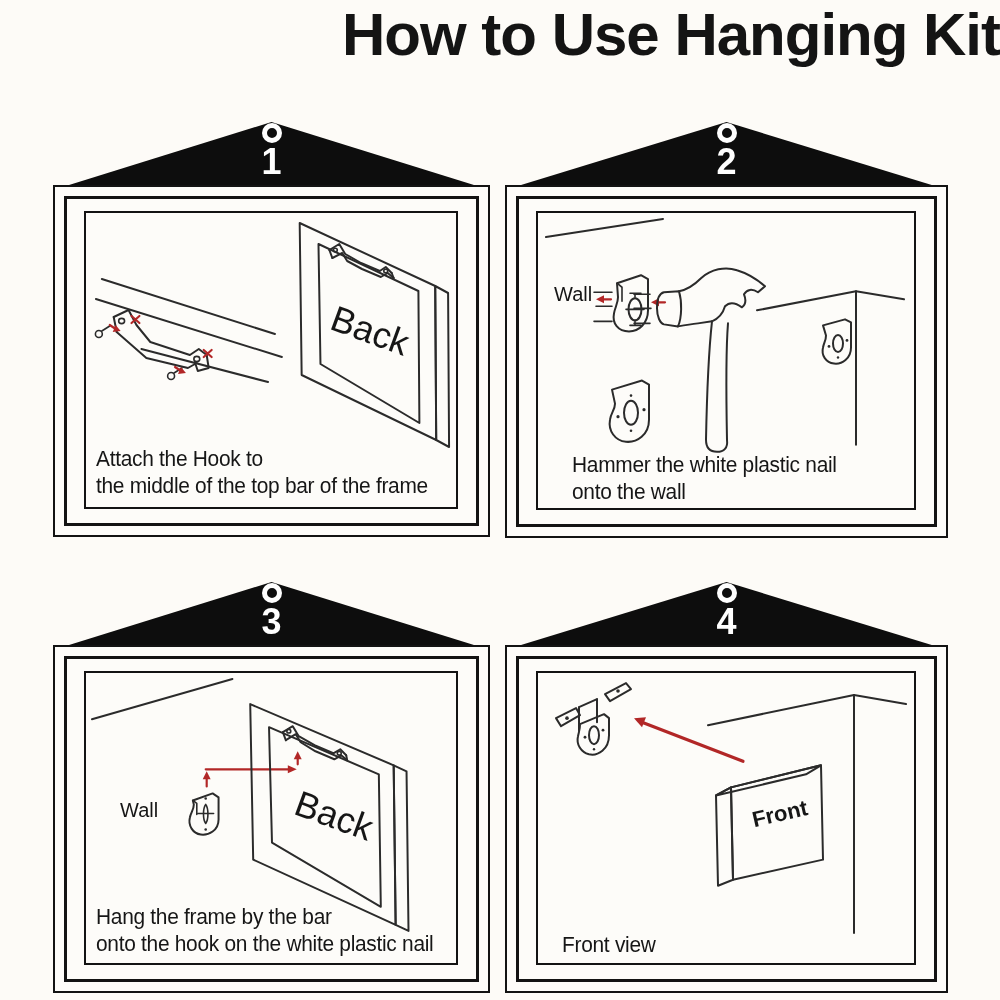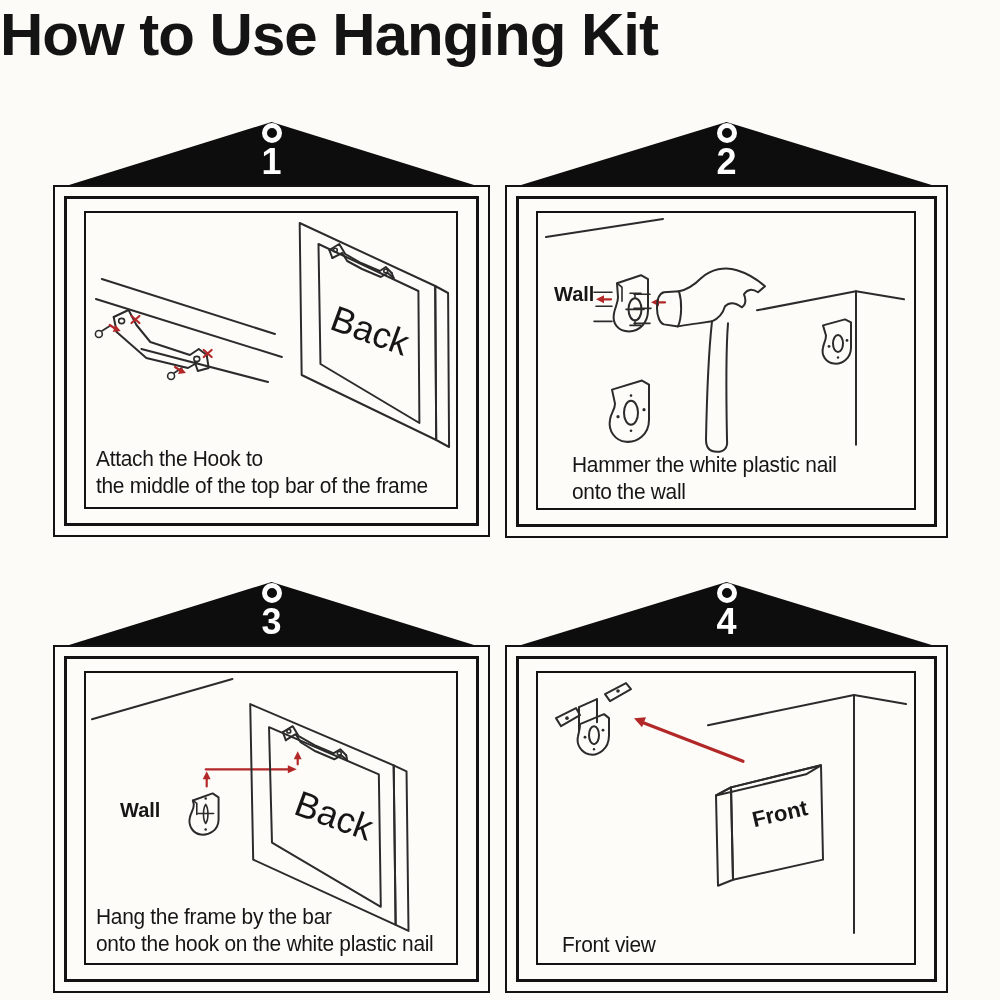--- a/index.html
+++ b/index.html
@@ -1,30 +1,30 @@
 <!DOCTYPE html>
 <html><head>
 <meta charset="utf-8">
 <style>
   html,body{margin:0;padding:0;}
   body{width:1000px;height:1000px;background:#fdfbf7;font-family:"Liberation Sans","DejaVu Sans",sans-serif;overflow:hidden;}
   .page{position:relative;width:1000px;height:1000px;background:#fdfbf7;color:#1a1a1a;}
-  .title{position:absolute;left:0;top:0;width:1000px;text-align:left;font-size:60px;font-weight:700;letter-spacing:-1px;color:#141414;line-height:70px;}
+  .title{position:absolute;left:0;top:0;width:1000px;text-align:right;font-size:60px;font-weight:700;letter-spacing:-1px;color:#141414;line-height:70px;}
   .step{position:absolute;}
   .roof{position:absolute;left:0;top:0;width:100%;height:68px;background:#0d0d0d;clip-path:polygon(50% 0,0 100%,100% 100%);}
   .ring{position:absolute;top:1px;left:calc(50% - 10px);width:10px;height:10px;border:5px solid #fefefe;border-radius:50%;background:transparent;z-index:3;}
   .stepnum{position:absolute;top:20px;left:0;width:100%;text-align:center;font-size:36px;font-weight:700;color:#fefefe;z-index:3;line-height:40px;}
   .panel{position:absolute;left:0;top:63px;width:100%;border:2px solid #131313;background:#fdfcf9;box-sizing:border-box;z-index:2;}
   .panel .mid{position:absolute;inset:9px;border:3px solid #131313;}
   .panel .content{position:absolute;left:29px;top:24px;right:30px;bottom:26px;border:2px solid #131313;background:#fdfcf9;}
   .content svg{position:absolute;left:0;top:0;width:100%;height:100%;}
   .caption{position:absolute;font-size:22px;line-height:27px;letter-spacing:-0.3px;color:#161616;white-space:pre-line;transform:scaleX(0.95);transform-origin:left top;}
   .lbl{position:absolute;color:#161616;}
   .lbl-back{width:92px;text-align:center;font-size:36px;transform:rotate(20deg);}
-  .lbl-wall{font-size:20px;font-weight:700;}
+  .lbl-wall{font-size:20px;font-weight:400;}
   .lbl-front{width:88px;text-align:center;font-size:22px;font-weight:600;transform:rotate(-13deg);}
   svg path, svg ellipse, svg circle, svg polyline{fill:none;stroke:#2b2b2b;stroke-width:2;stroke-linecap:round;stroke-linejoin:round;}
   svg .thin{stroke-width:1.6;}
   svg .red{stroke:#b22727;stroke-width:2.2;}
   svg .redfill{fill:#b22727;stroke:none;}
   svg .dot{fill:#2b2b2b;stroke:none;}
 </style>
 </head>
 <body>
 

